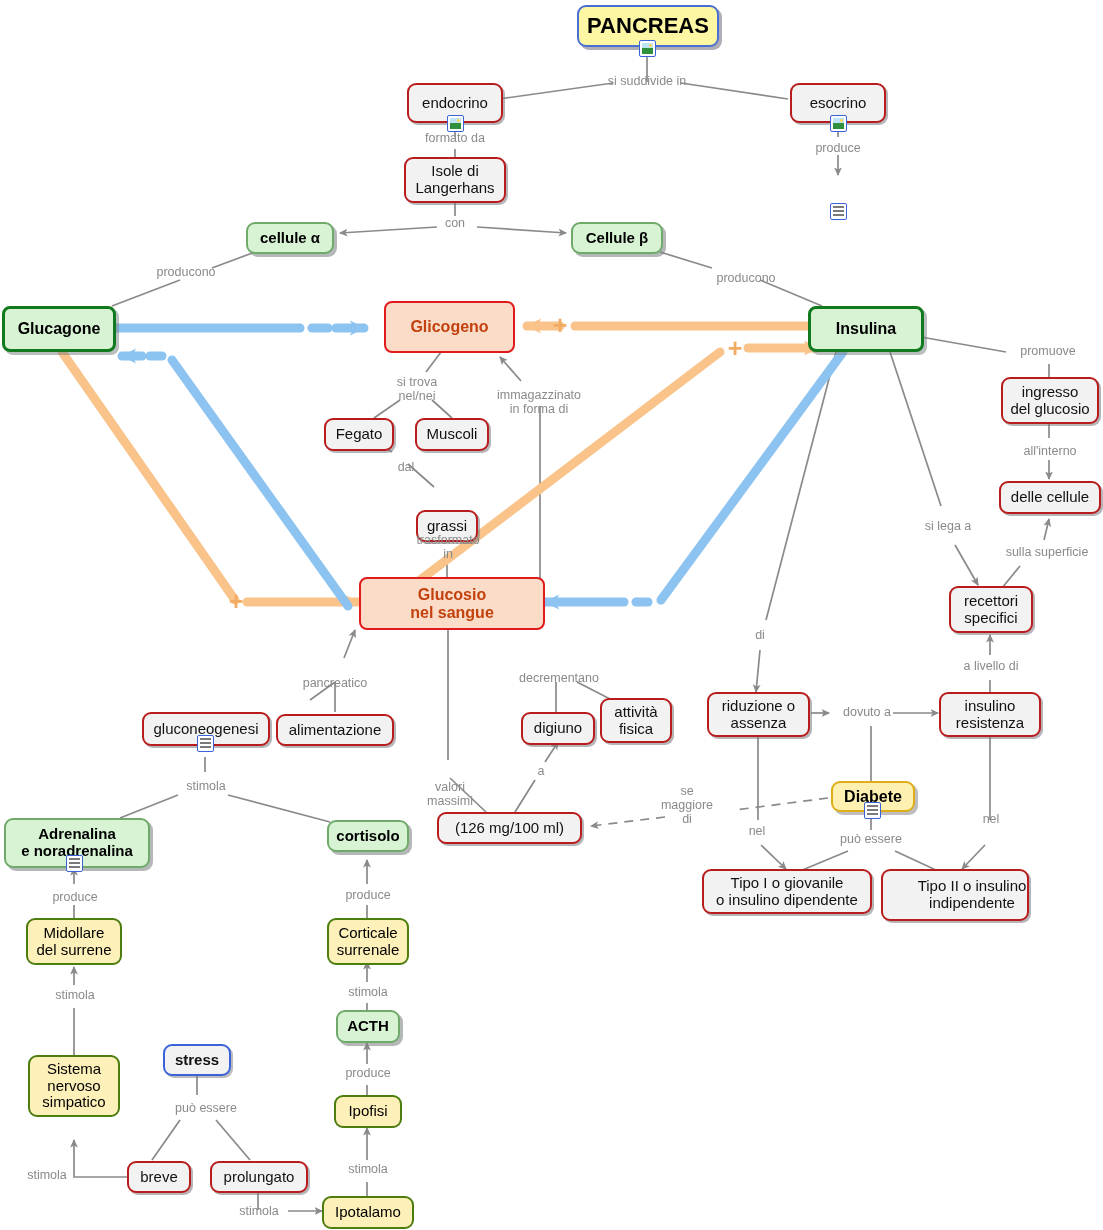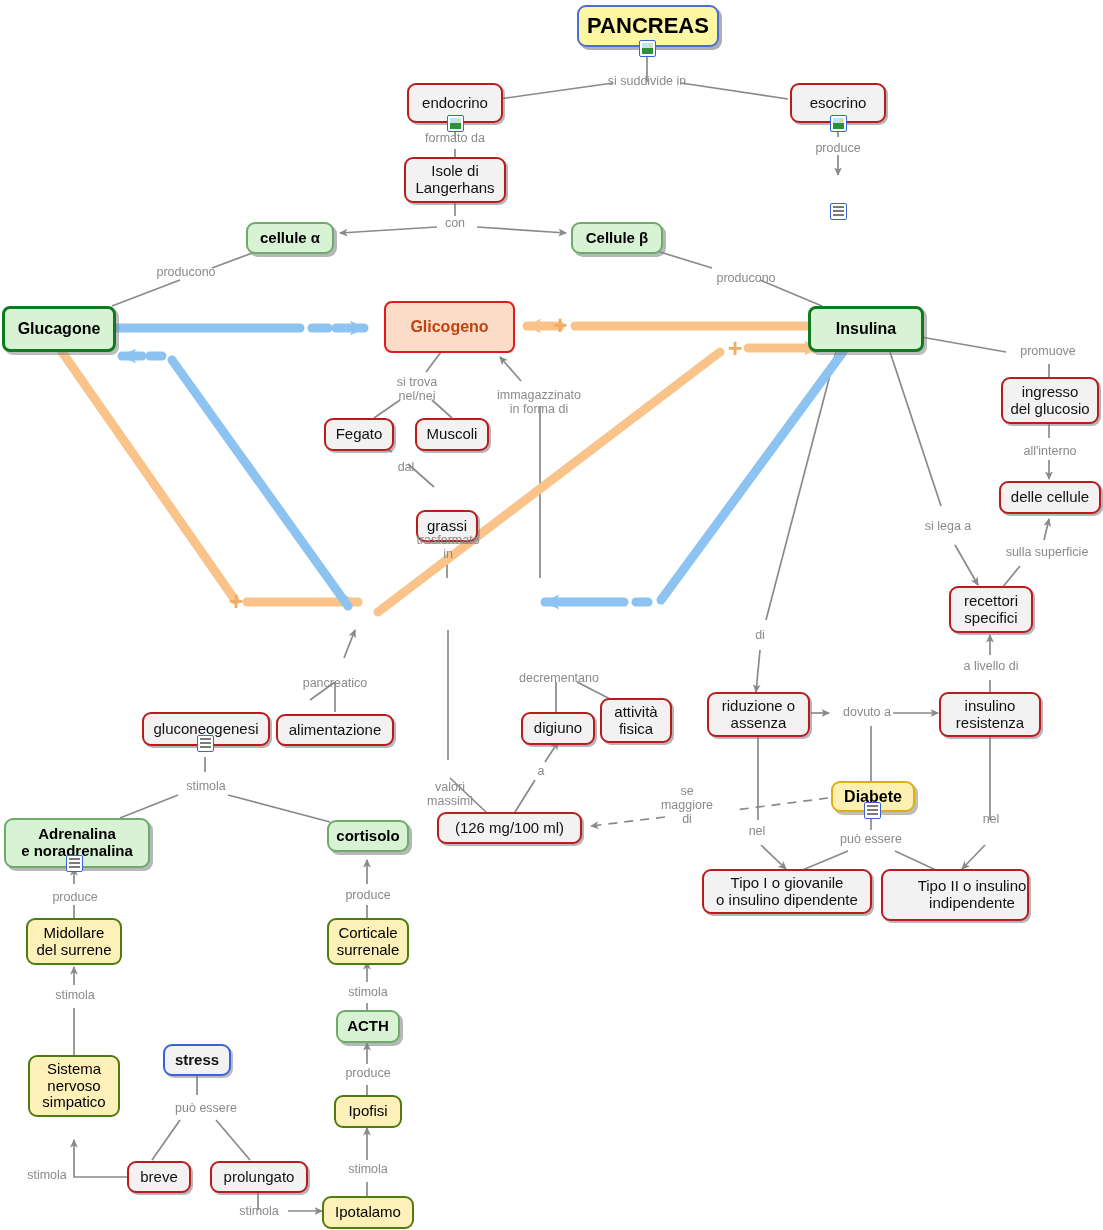--- a/index.html
+++ b/index.html
@@ -247,20 +247,23 @@
 
   <div class="node n-greenstrong" style="left:2px;top:306px;width:114px;height:46px;">
       <span class="lbl">Glucagone</span>
     </div>
   <div class="node n-greenstrong" style="left:808px;top:306px;width:116px;height:46px;">
       <span class="lbl">Insulina</span>
     </div>
 
   <div class="node n-red" style="left:384px;top:301px;width:131px;height:52px;">
       <span class="lbl">Glicogeno</span>
+    </div>
+  <div class="node n-red" style="left:359px;top:577px;width:186px;height:53px;">
+      <span class="lbl mline">Glucosio<br>nel sangue</span>
     </div>
 
   <div class="node n-plain" style="left:324px;top:418px;width:70px;height:33px;">
       <span class="lbl">Fegato</span>
     </div>
   <div class="node n-plain" style="left:415px;top:418px;width:74px;height:33px;">
       <span class="lbl">Muscoli</span>
     </div>
   <div class="node n-plain" style="left:416px;top:482px;width:62px;height:32px;margin-top:28px;">
       <span class="lbl">grassi</span>

